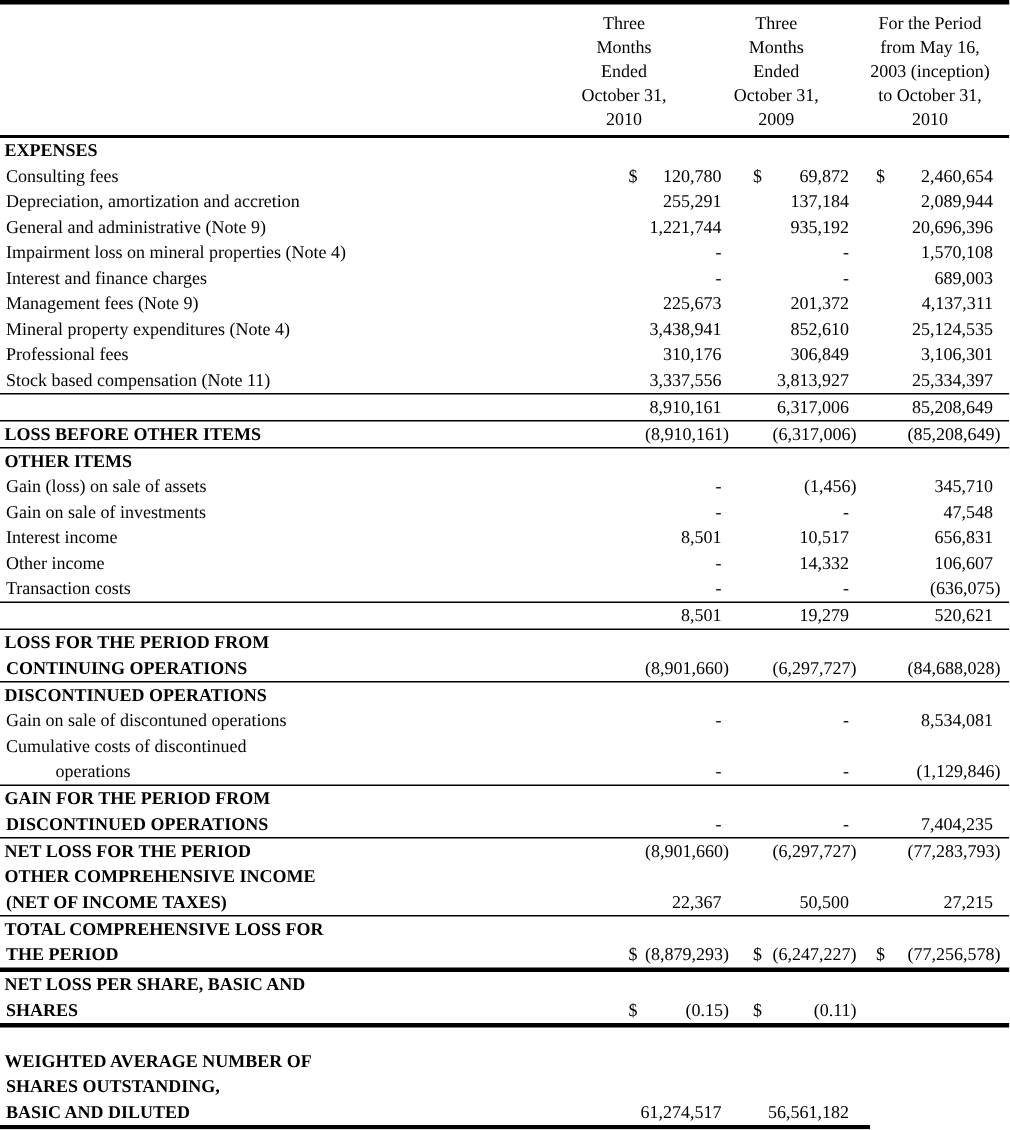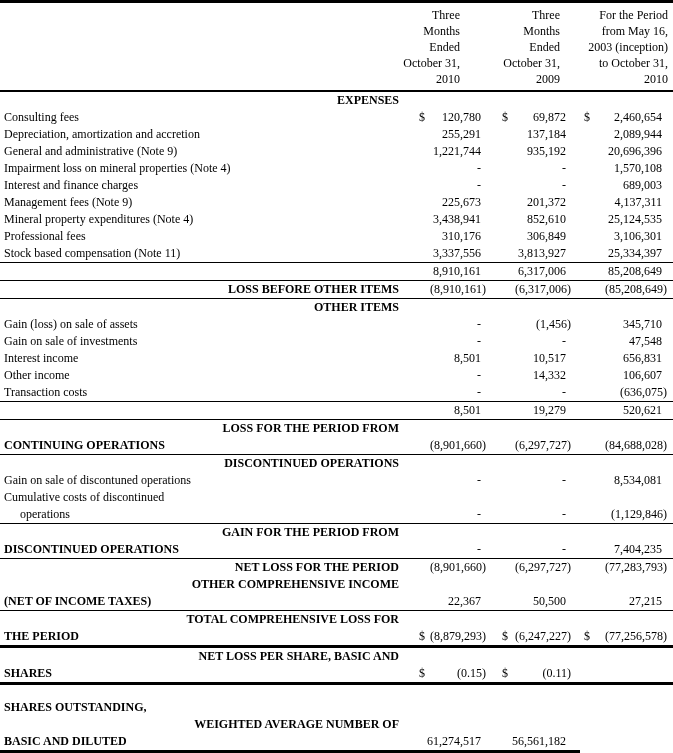--- a/index.html
+++ b/index.html
@@ -13,35 +13,35 @@
     border-top: 3px solid #000000;
     overflow: hidden;
   }
   
   .head {
     display: flex;
     padding: 4px 5px 3px 0;
     border-bottom: 2px solid #000000;
   }
   .head-spacer { flex: 1; }
-  .head-col { text-align: right; }
+  .head-col { text-align: center; }
   .head-line { height: 16px; line-height: 16px; white-space: nowrap; }
   
   .tbody { }
   .row {
     display: flex;
     height: 17px; line-height: 17px;
     padding-right: 5px;
     white-space: nowrap;
   }
   .row.bold .label { font-weight: bold; }
   .label { flex: 1; overflow: hidden; }
-  .ind0 { padding-left: 3px; text-align: right; }
+  .ind0 { padding-left: 3px; }
   .ind1 { padding-left: 4px; }
-  .ind2 { padding-left: 20px; }
+  .ind2 { padding-left: 37px; }
   .col {
     display: flex;
     justify-content: space-between;
     box-sizing: border-box;
     padding-right: 6px;
   }
   .c1 { width: 88px; padding-left: 20px; }
   .c2 { width: 85px; padding-left: 15px; }
   .c3 { width: 96px; padding-left: 12px; }
   .head-col.c1, .head-col.c2, .head-col.c3 { display: block; }
@@ -600,36 +600,36 @@
       <span class="val neg">(0.11)</span>
     </div>
     <div class="col c3">
       <span class="cur"></span>
       <span class="val"></span>
     </div>
   </div>
       <div class="rule thick"></div>
       <div class="spacer-row"></div>
       <div class="row bold">
+    <div class="label ind0">WEIGHTED AVERAGE NUMBER OF</div>
+    <div class="col c1">
+      <span class="cur"></span>
+      <span class="val"></span>
+    </div>
+    <div class="col c2">
+      <span class="cur"></span>
+      <span class="val"></span>
+    </div>
+    <div class="col c3">
+      <span class="cur"></span>
+      <span class="val"></span>
+    </div>
+  </div>
+      <div class="row bold">
     <div class="label ind1">SHARES OUTSTANDING,</div>
-    <div class="col c1">
-      <span class="cur"></span>
-      <span class="val"></span>
-    </div>
-    <div class="col c2">
-      <span class="cur"></span>
-      <span class="val"></span>
-    </div>
-    <div class="col c3">
-      <span class="cur"></span>
-      <span class="val"></span>
-    </div>
-  </div>
-      <div class="row bold">
-    <div class="label ind0">WEIGHTED AVERAGE NUMBER OF</div>
     <div class="col c1">
       <span class="cur"></span>
       <span class="val"></span>
     </div>
     <div class="col c2">
       <span class="cur"></span>
       <span class="val"></span>
     </div>
     <div class="col c3">
       <span class="cur"></span>

